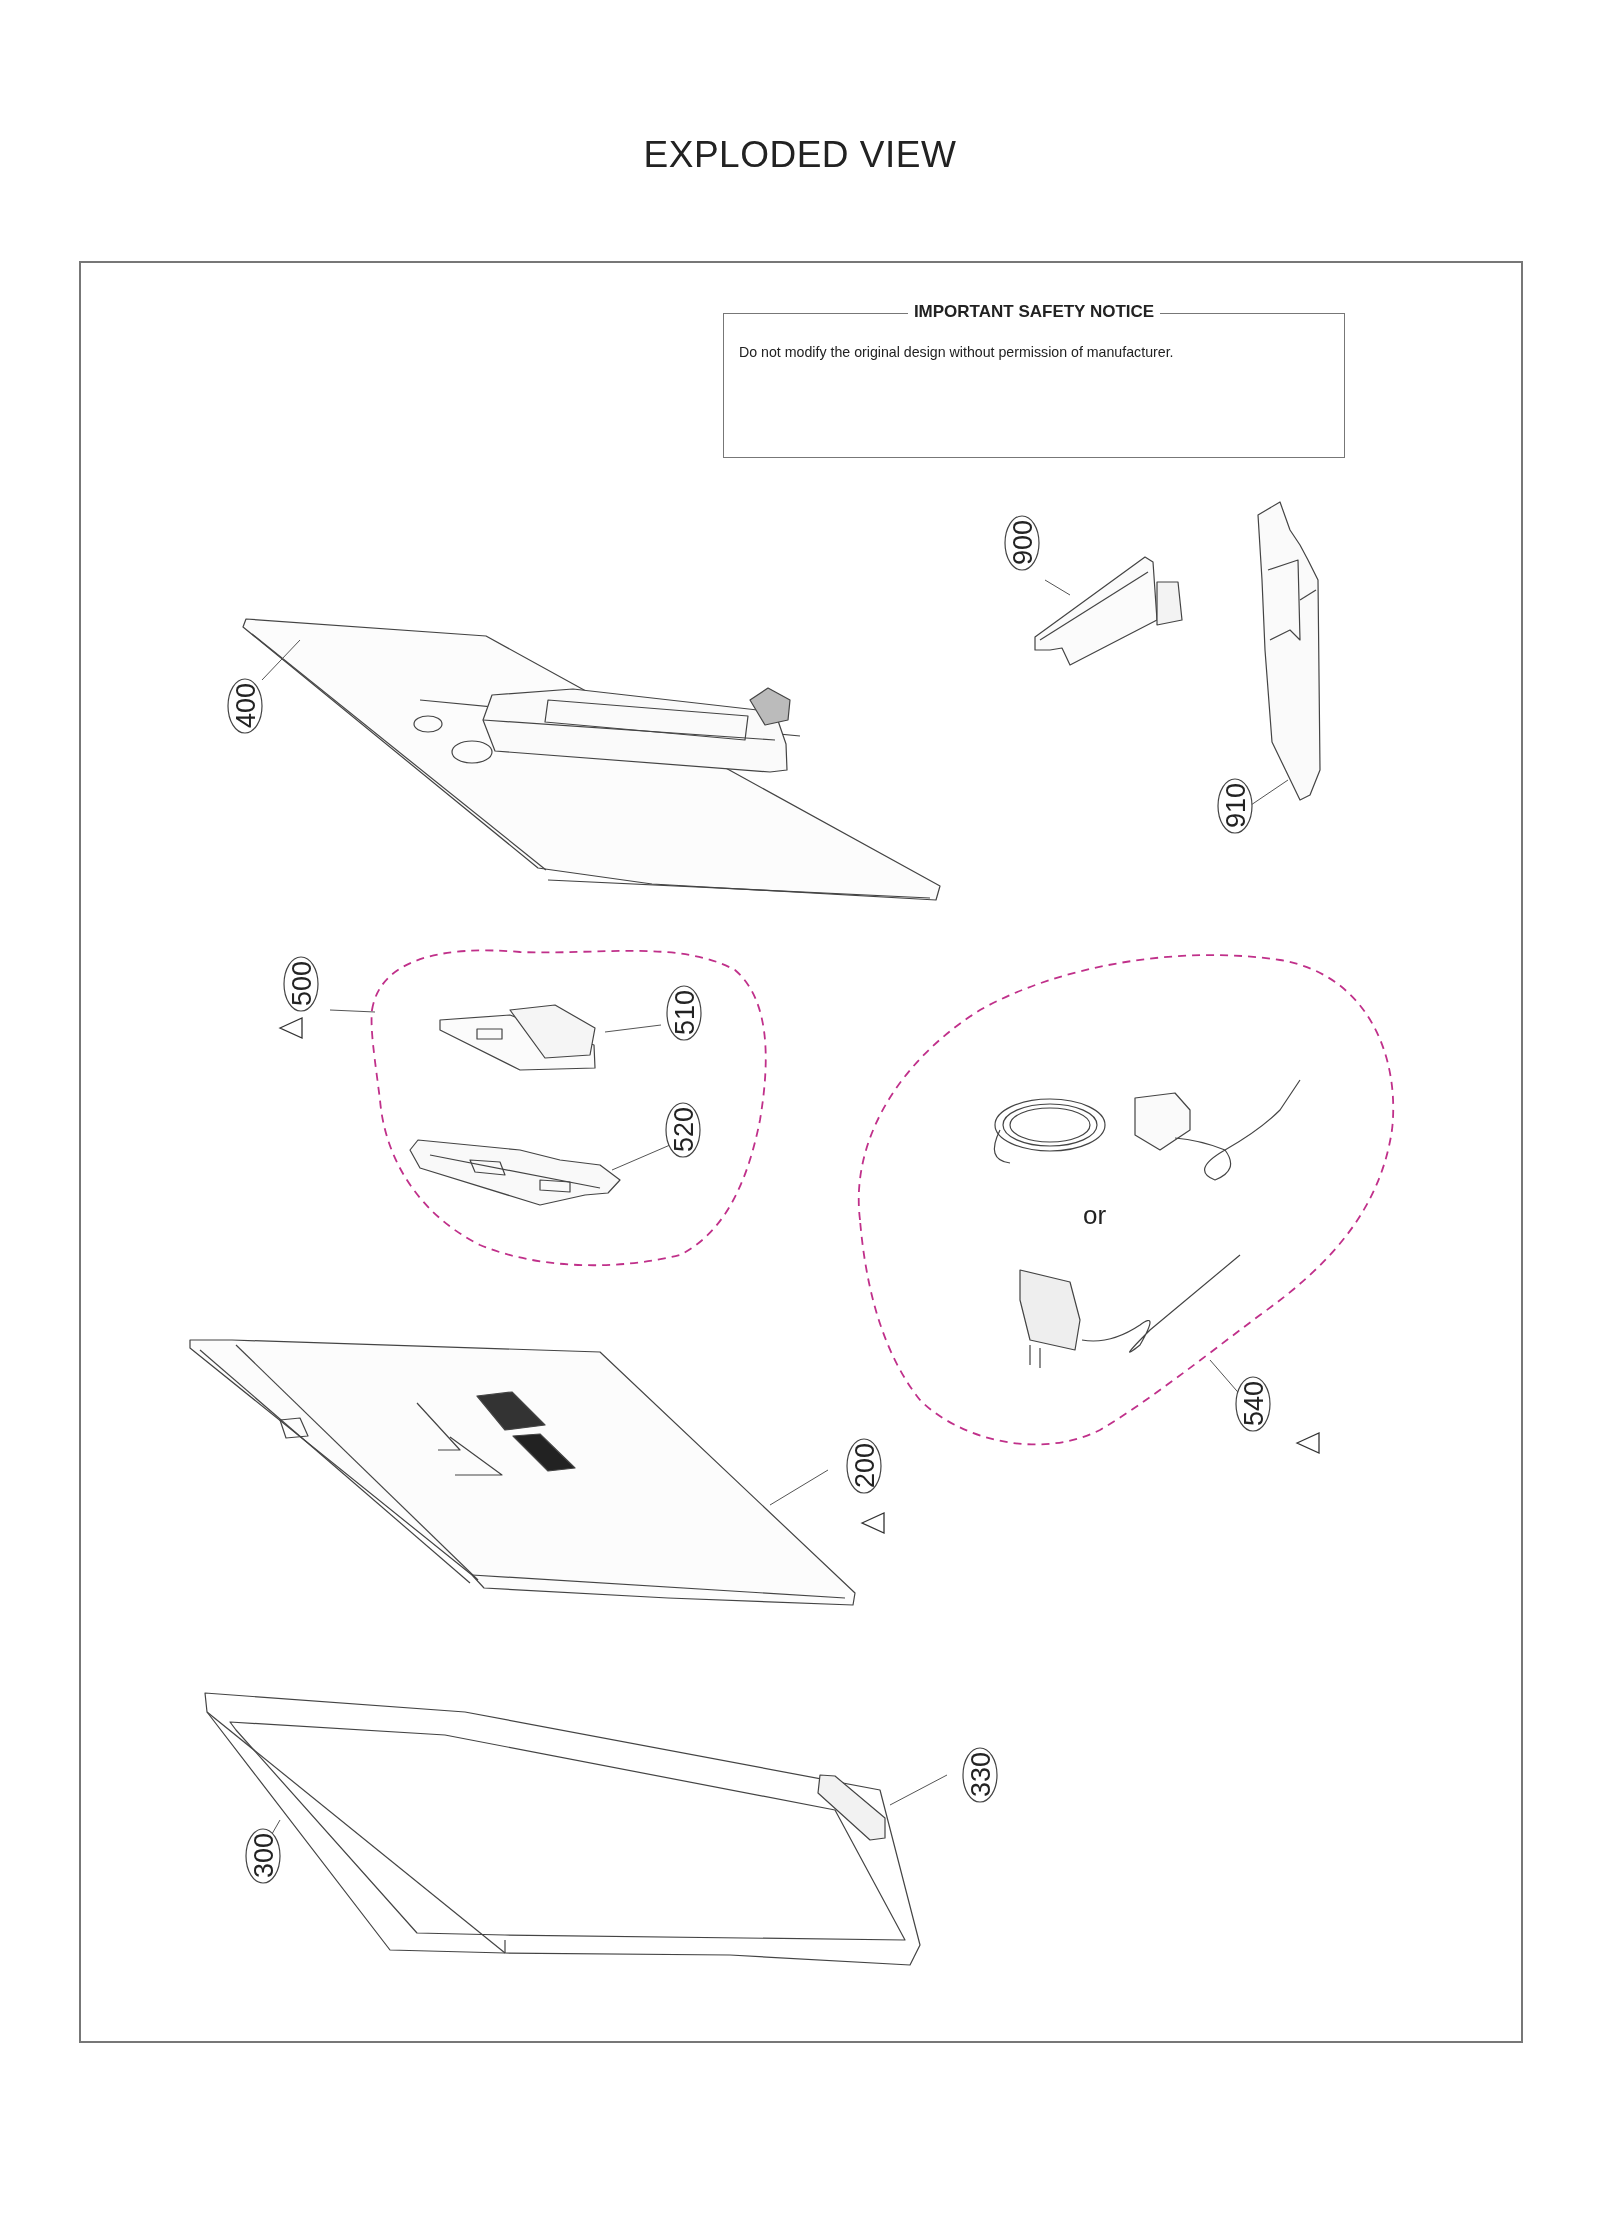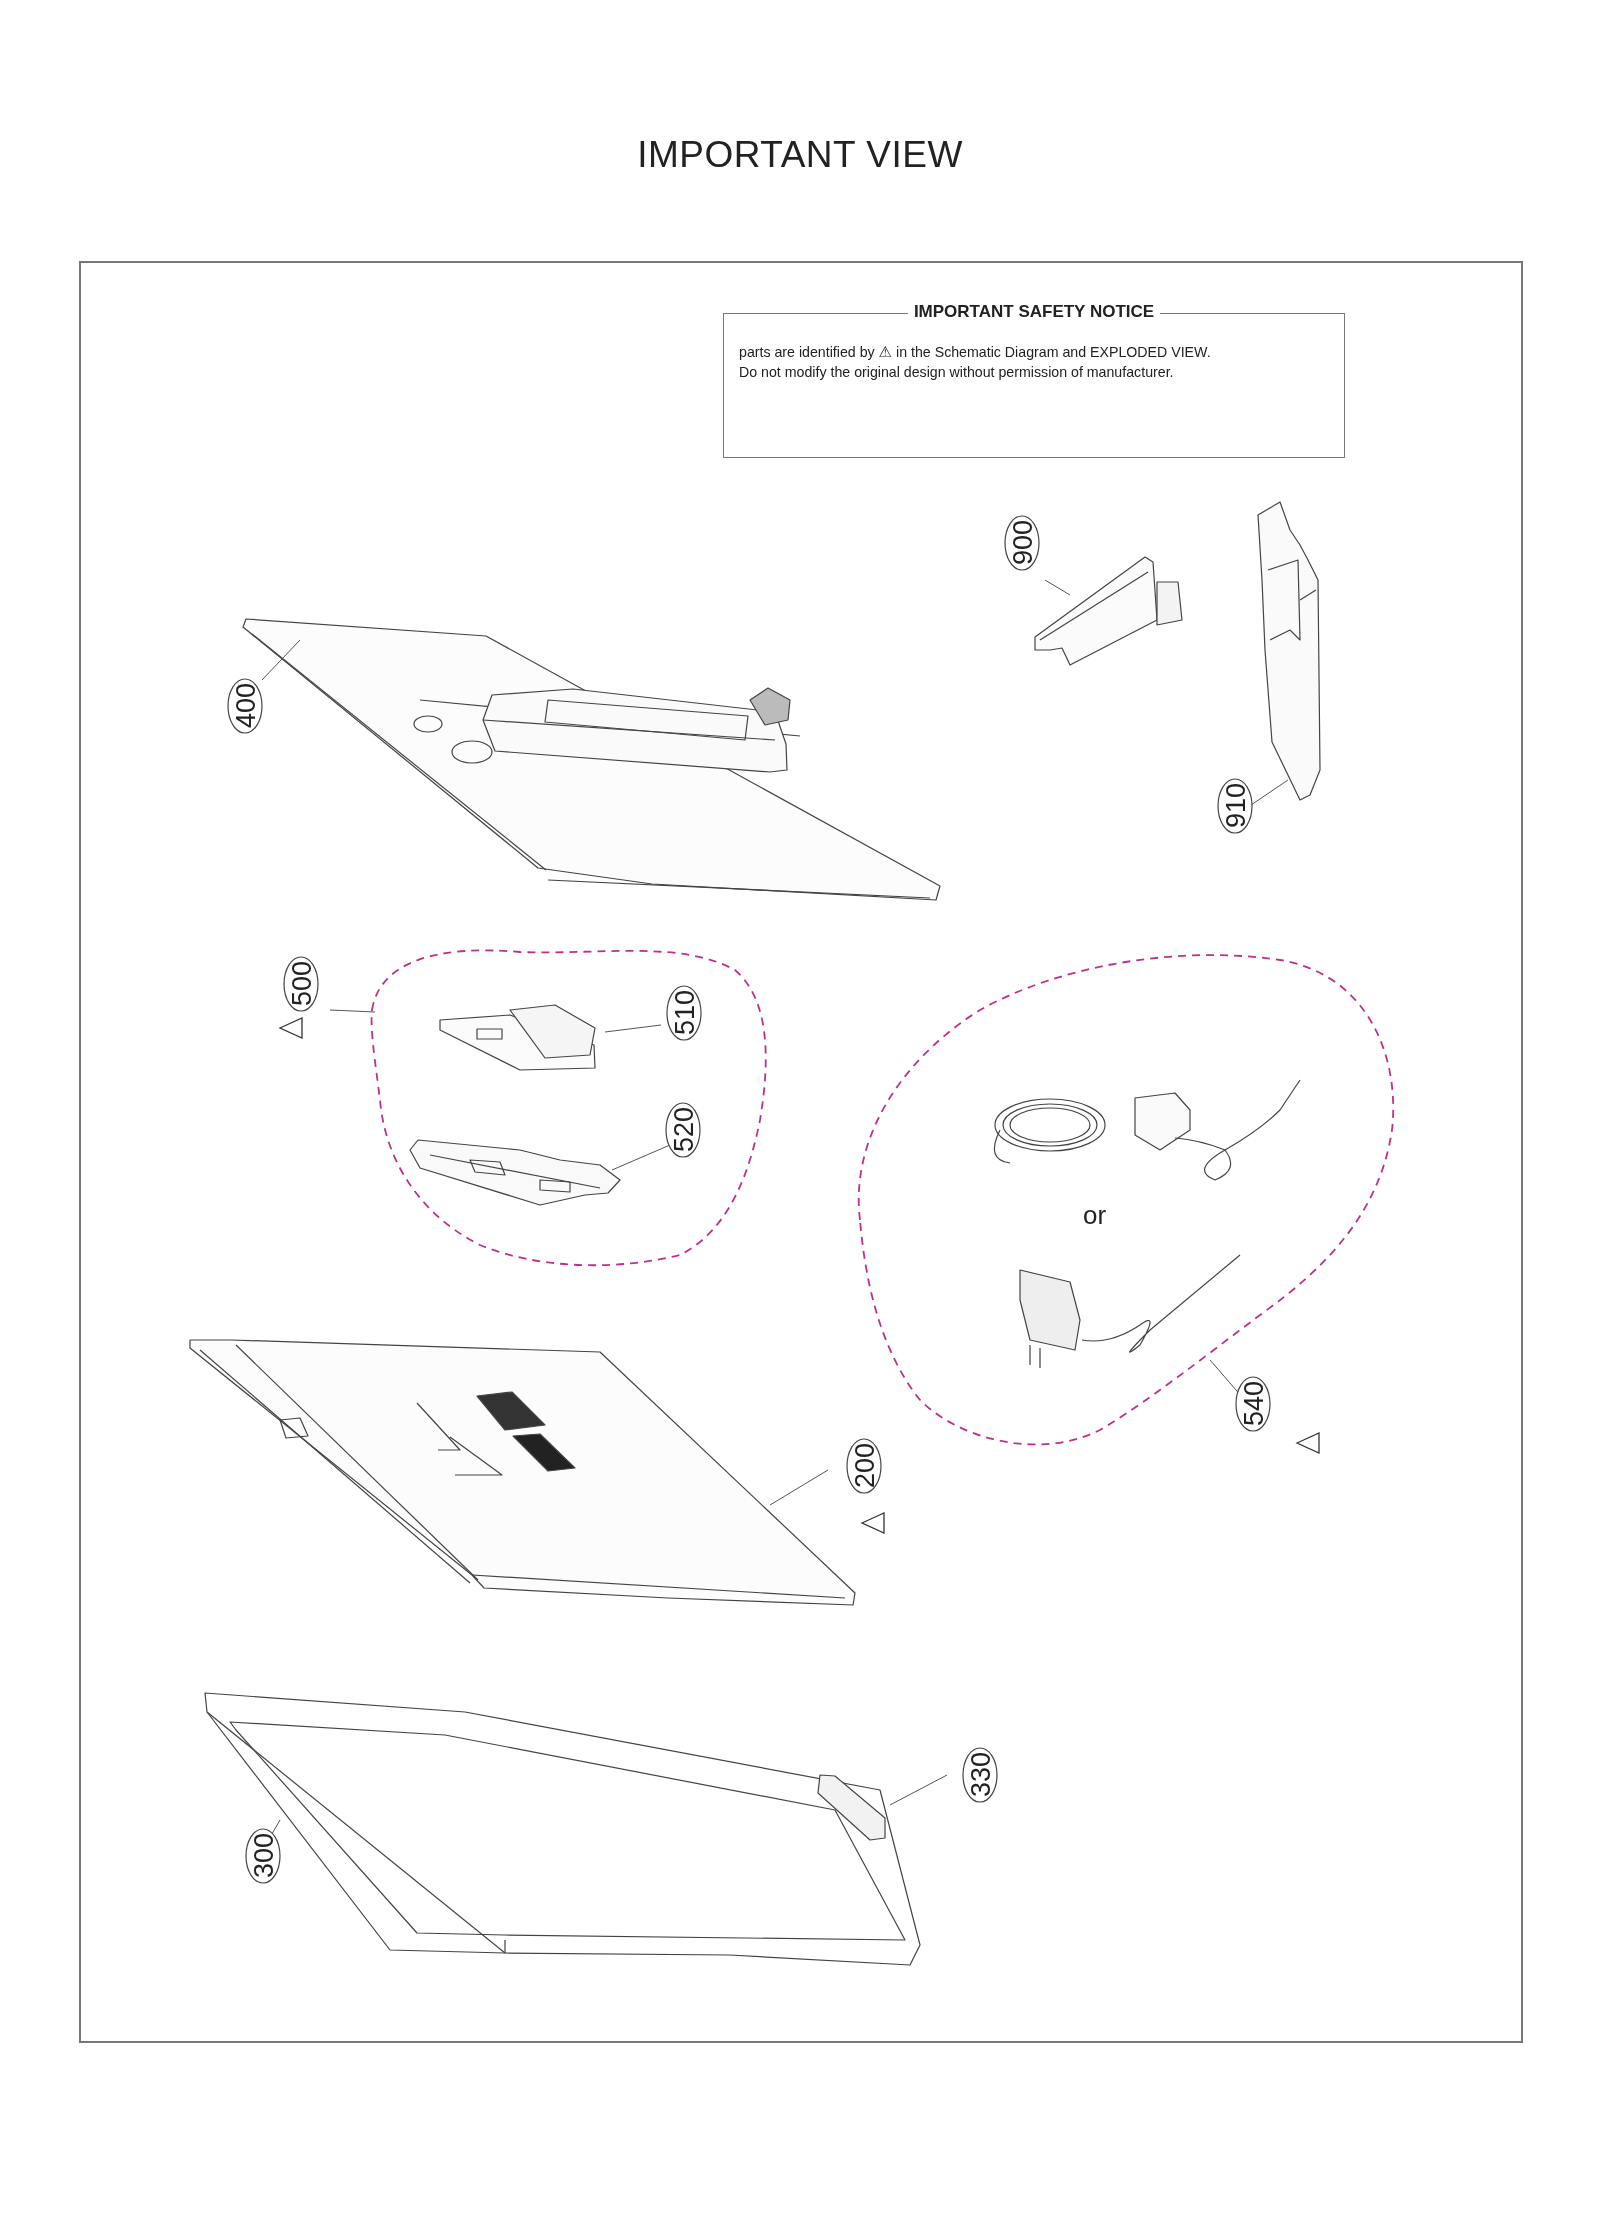--- a/index.html
+++ b/index.html
@@ -19,34 +19,29 @@
   .notice-body p { margin: 0; }
   .tri { display: inline-block; font-size: 15px; vertical-align: 0; }
   svg.diagram { position: absolute; left: 0; top: 0; }
   .callout { position: absolute; font-size: 27px; color: #222; transform: rotate(-90deg);
          transform-origin: center center; white-space: nowrap; }
   .or-label { position: absolute; left: 1083px; top: 1200px; font-size: 26px; color: #222; }
 </style>
 </head>
 <body>
 
-<div class="page-title">IMPORTANT VIEW</div>
+<div class="page-title">EXPLODED VIEW</div>
 
 <div class="frame"></div>
 
 <div class="notice">
   <div class="notice-title">
     <span>IMPORTANT SAFETY NOTICE</span>
   </div>
   <div class="notice-body">
-    <p>
-      <span>parts are identified by</span>
-      <span class="tri">⚠</span>
-      <span>in the Schematic Diagram and EXPLODED VIEW.</span>
-    </p>
     <p>Do not modify the original design without permission of manufacturer.</p>
   </div>
 </div>
 
 <svg class="diagram" width="1600" height="2240" viewBox="0 0 1600 2240">
   <g fill="none" stroke="#444" stroke-width="1.2" stroke-linejoin="round">
 
     <g>
       <path d="M246,619 L486,636 L940,886 L936,900 L652,884 L538,868 L243,627 Z" fill="#fcfcfc"></path>
       <path d="M252,634 L546,870"></path>

